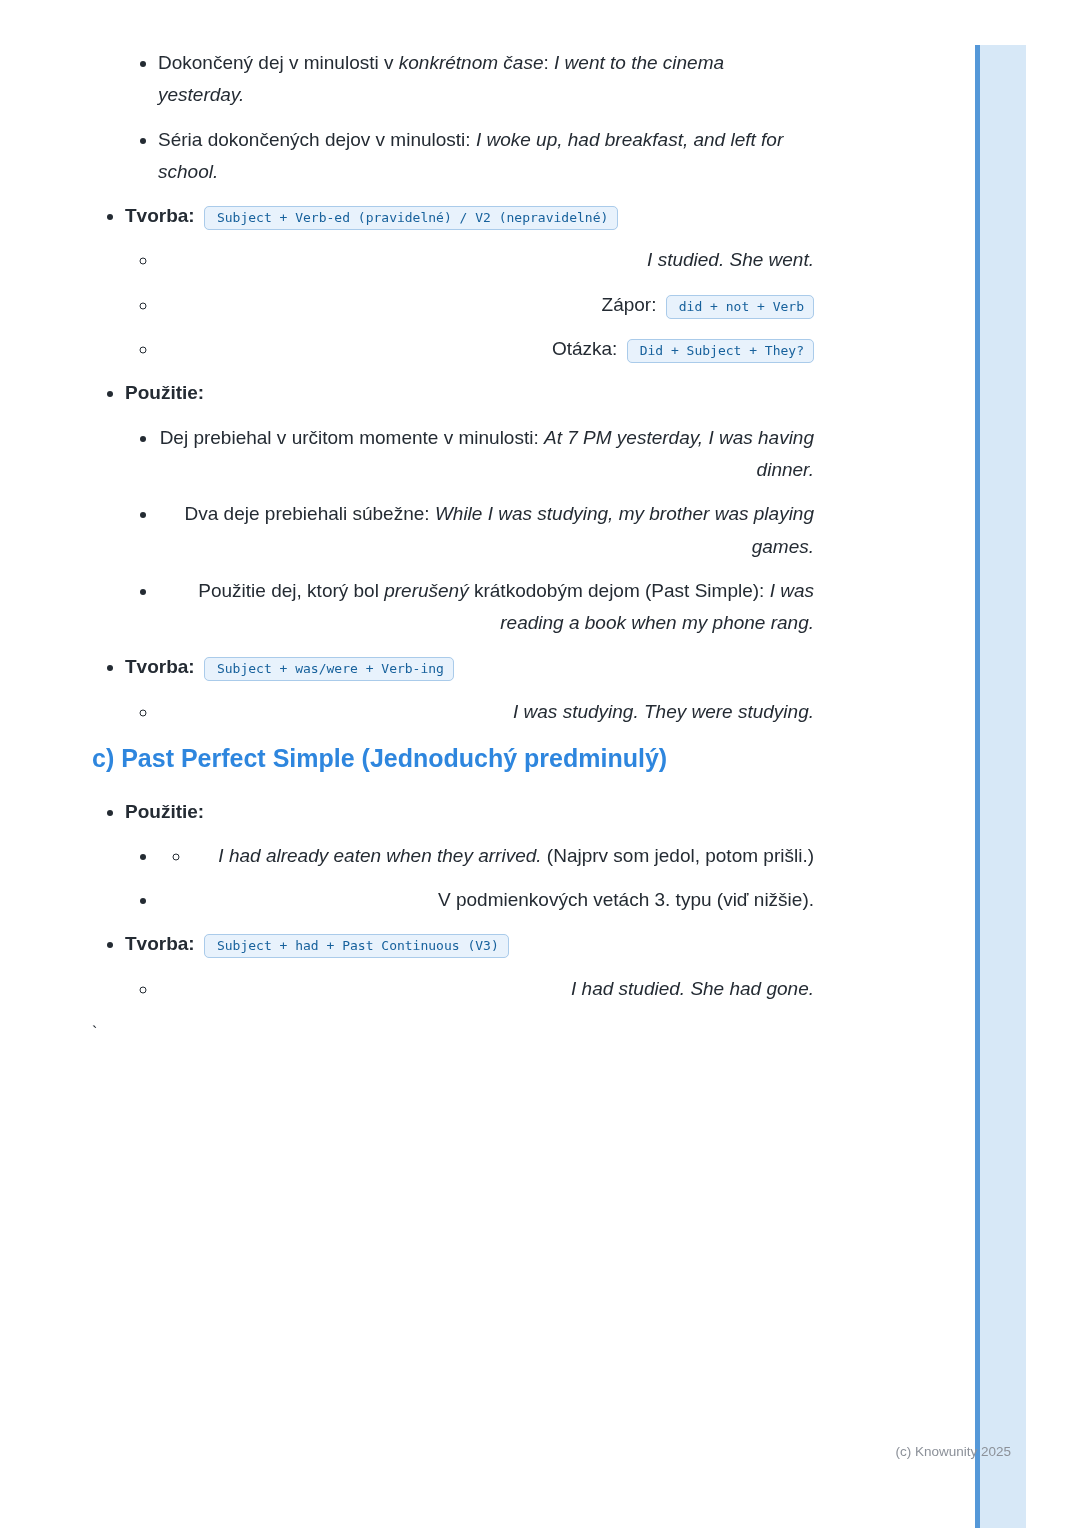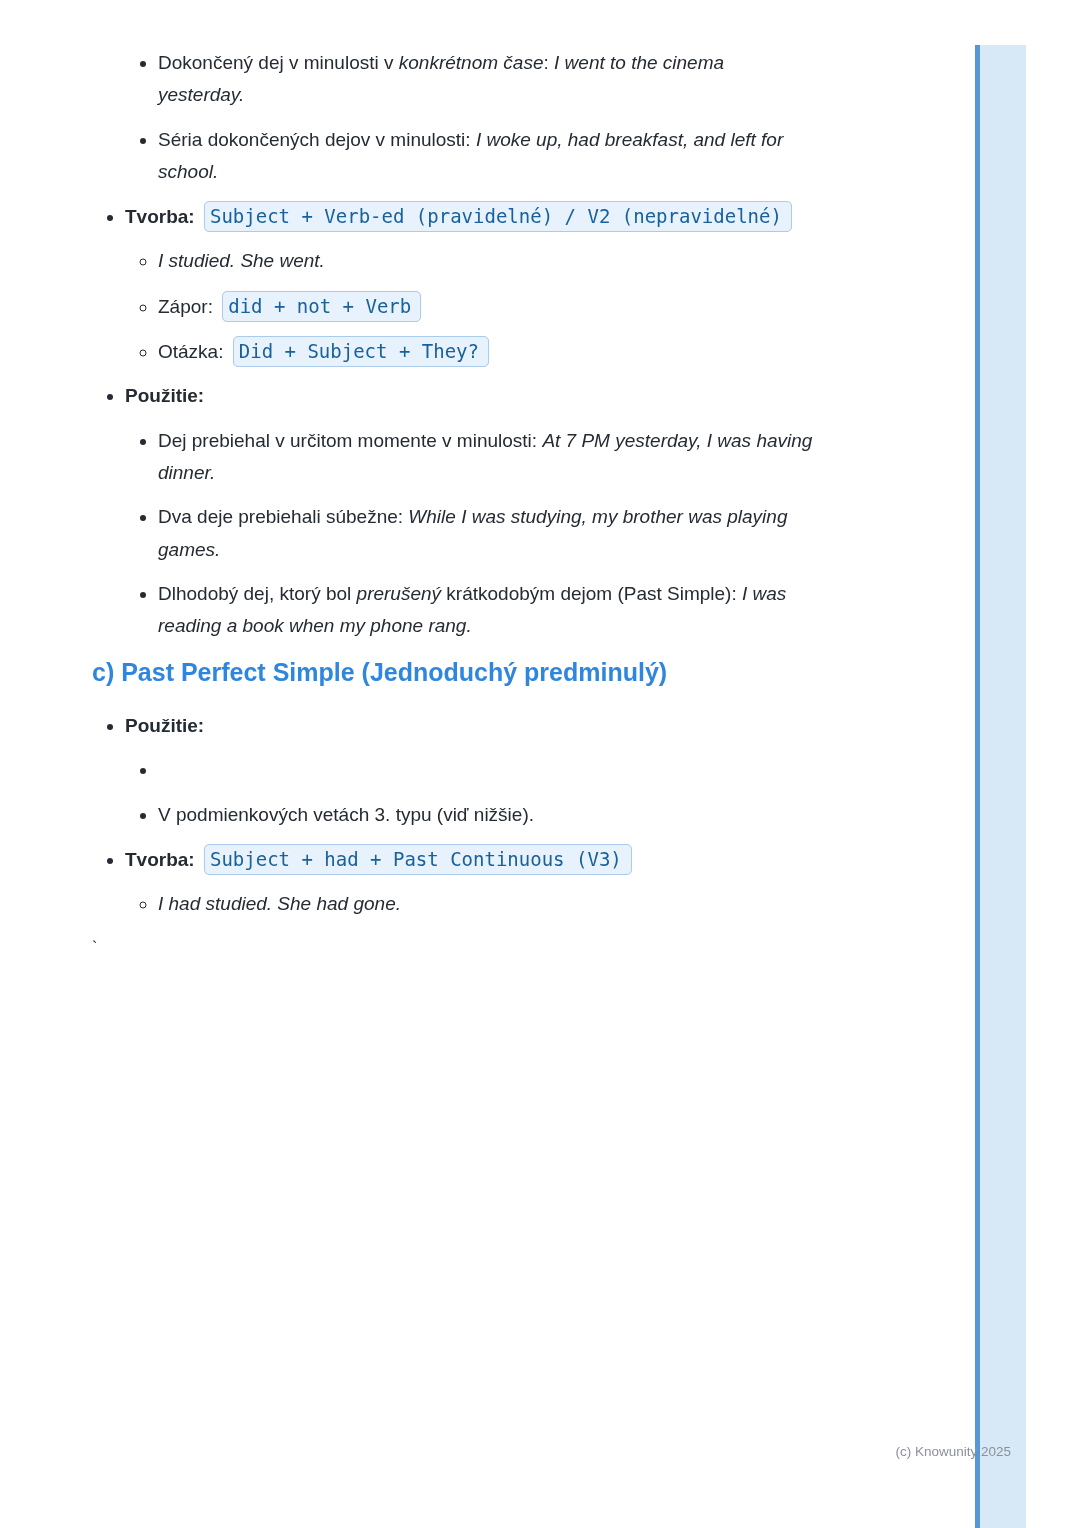--- a/index.html
+++ b/index.html
@@ -17,31 +17,31 @@
   .doc {
     position: absolute;
     left: 92px; top: 47px;
     width: 722px;
   }
   ul { margin: 0; padding-left: 33px; list-style: disc; }
   ul.circle { list-style: circle; }
   ul.lvl2 { margin-left: 33px; }
   ul.block { margin-bottom: 12px; }
   li { margin-bottom: 12px; }
-  li > ul { margin-top: 12px; }
+  li > ul { margin-top: 12px; text-align: right; }
   .it { font-style: italic; }
   .bd { font-weight: 700; }
   .code-badge {
     font-family: "DejaVu Sans Mono", "Liberation Mono", monospace;
-    font-size: 19px;
+    font-size: 13px;
     color: var(--code-text, #17619C);
     background: var(--code-bg, #E8F2FC);
     border: 1px solid var(--code-border, #AACBEA);
     border-radius: 5px;
-    padding: 3px 9px 4px 5px;
+    padding: 3px 9px 4px 12px;
     margin-left: 4px;
     white-space: nowrap;
   }
   h2.heading {
     color: var(--heading, #2E86DE);
     font-size: 25px;
     font-weight: 700;
     line-height: 1.3;
     margin: 14px 0 21px 0;
   }
@@ -94,33 +94,44 @@
     </li>
   </ul>
 
 
   <ul class="block">
     <li>
       <span><span class="bd ">Použitie:</span></span>
       <ul>
         <li><span class="">Dej prebiehal v určitom momente v minulosti: </span><span class="it ">At 7 PM yesterday, I was having dinner.</span></li>
         <li><span class="">Dva deje prebiehali súbežne: </span><span class="it ">While I was studying, my brother was playing games.</span></li>
-        <li><span class="">Dlhodobý dej, ktorý bol </span><span class="it ">prerušený</span><span class=""> krátkodobým dejom (Past Simple): </span><span class="it ">I was reading a book when my phone rang.</span></li>
+        <li><span class="">Použitie dej, ktorý bol </span><span class="it ">prerušený</span><span class=""> krátkodobým dejom (Past Simple): </span><span class="it ">I was reading a book when my phone rang.</span></li>
       </ul>
     </li>
   </ul>
 
+  <ul class="block">
+    <li>
+      <span><span class="bd ">Tvorba: </span><span class="code-badge">Subject + was/were + Verb-ing</span></span>
+      <ul class="circle">
+        <li><span class="it ">I was studying. They were studying.</span></li>
+      </ul>
+    </li>
+  </ul>
 
   <h2 class="heading">c) Past Perfect Simple (Jednoduchý predminulý)</h2>
 
   <ul class="block">
     <li>
       <span><span class="bd ">Použitie:</span></span>
       <ul>
         <li>
+          <ul class="circle">
+            <li><span class="it ">I had already eaten when they arrived.</span><span class=""> (Najprv som jedol, potom prišli.)</span></li>
+          </ul>
         </li>
         <li><span class="">V podmienkových vetách 3. typu (viď nižšie).</span></li>
       </ul>
     </li>
   </ul>
 
   <ul class="block">
     <li>
       <span><span class="bd ">Tvorba: </span><span class="code-badge">Subject + had + Past Continuous (V3)</span></span>
       <ul class="circle">

